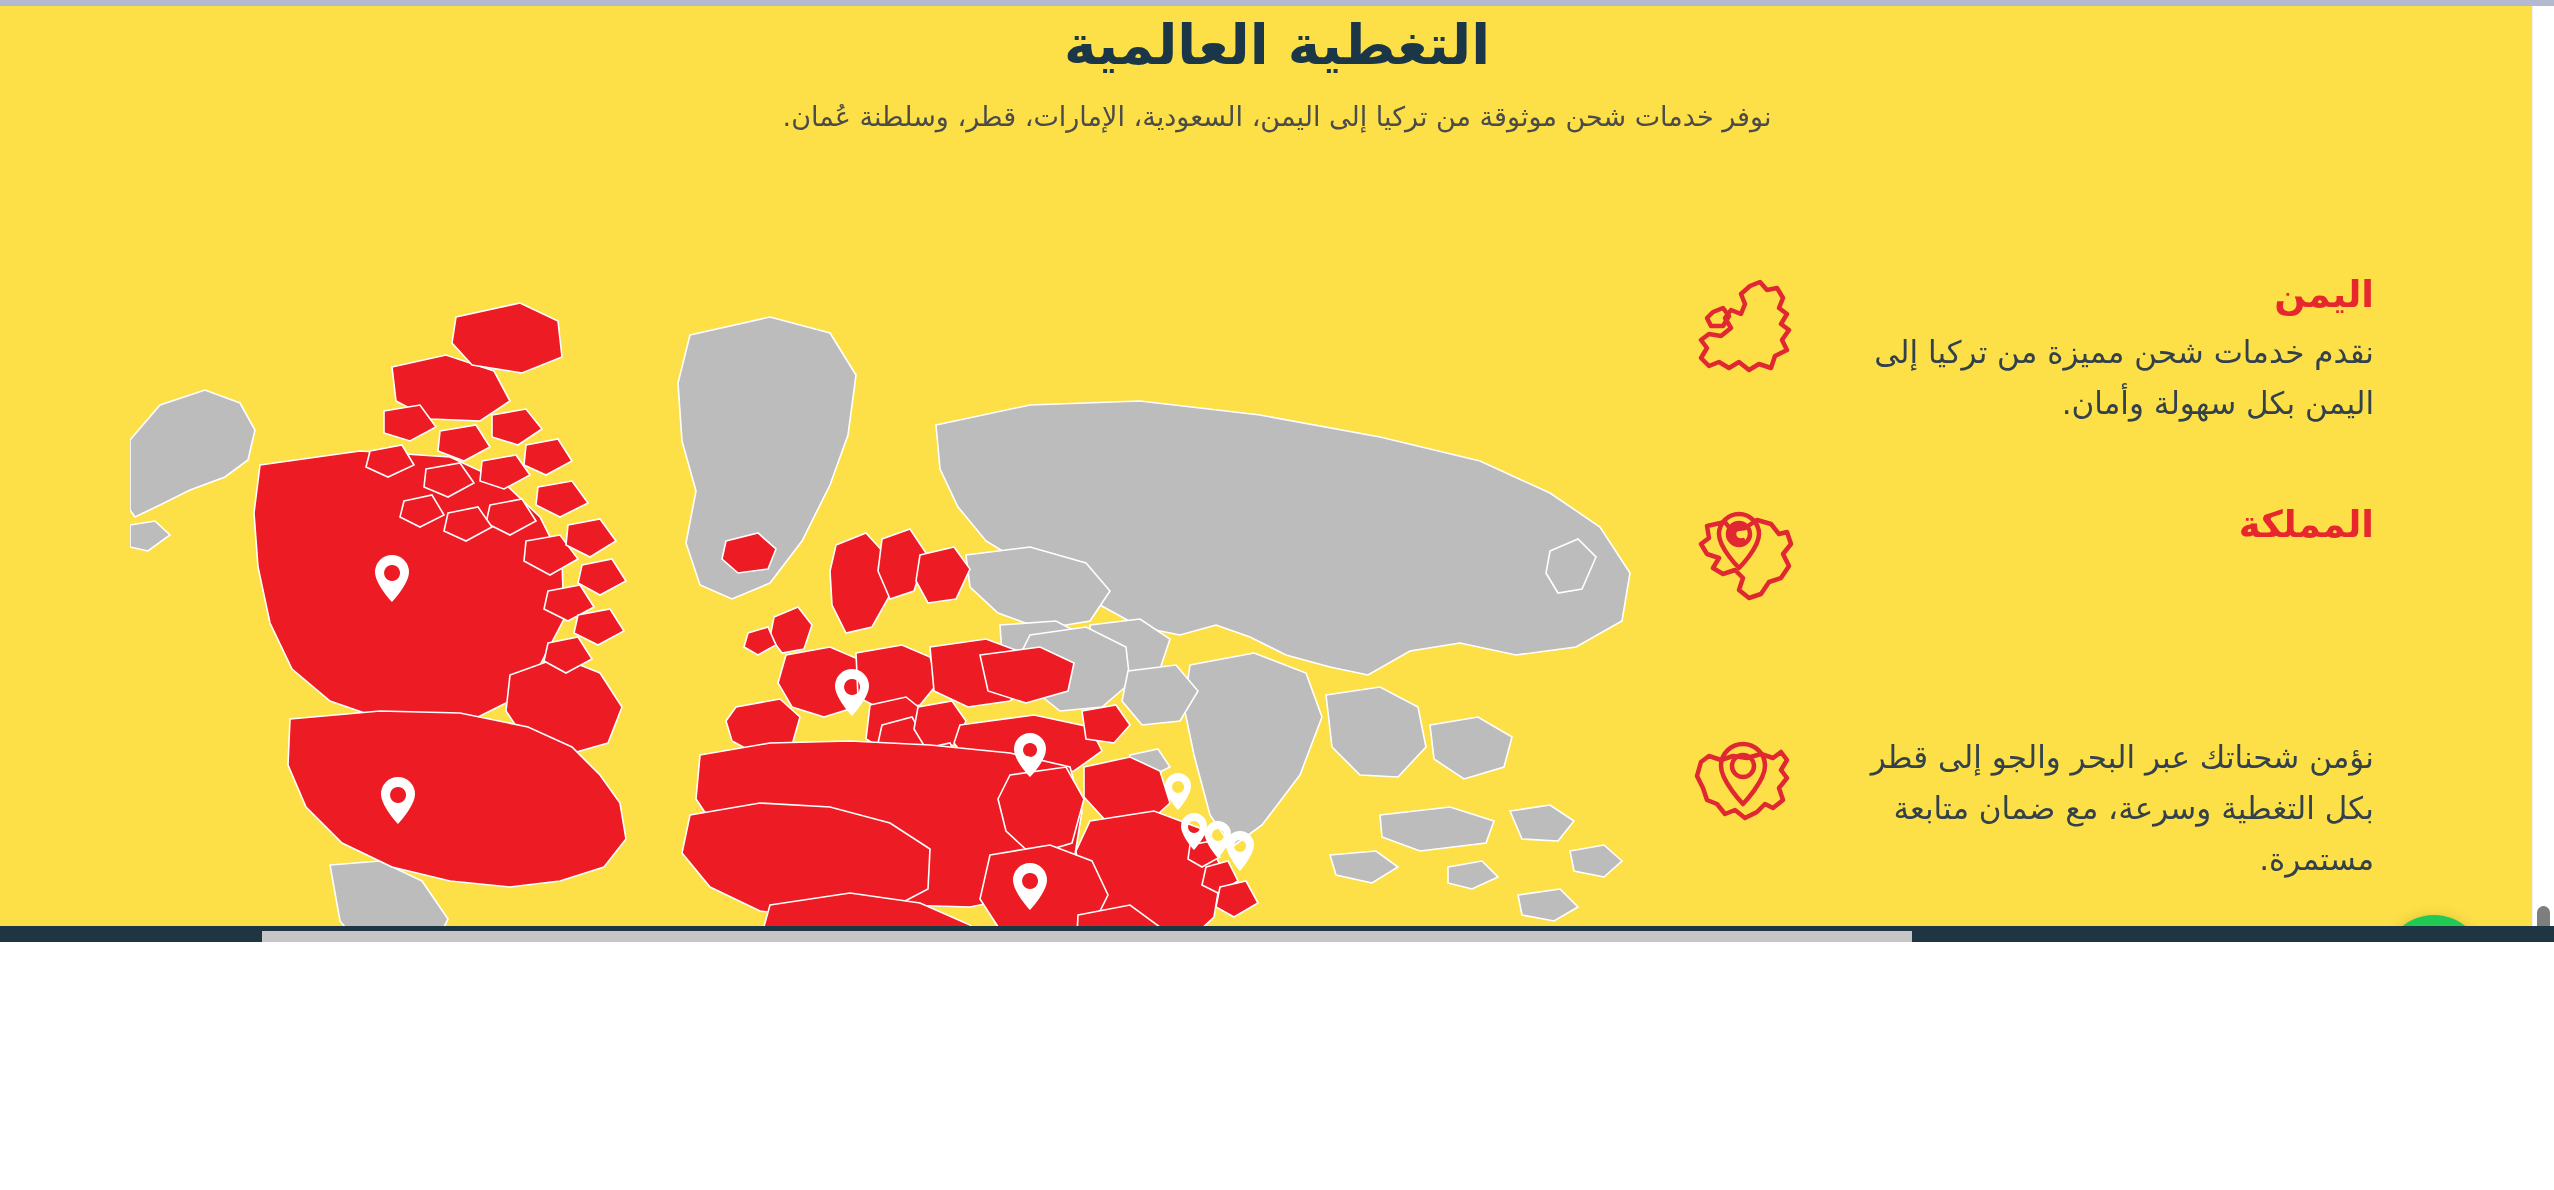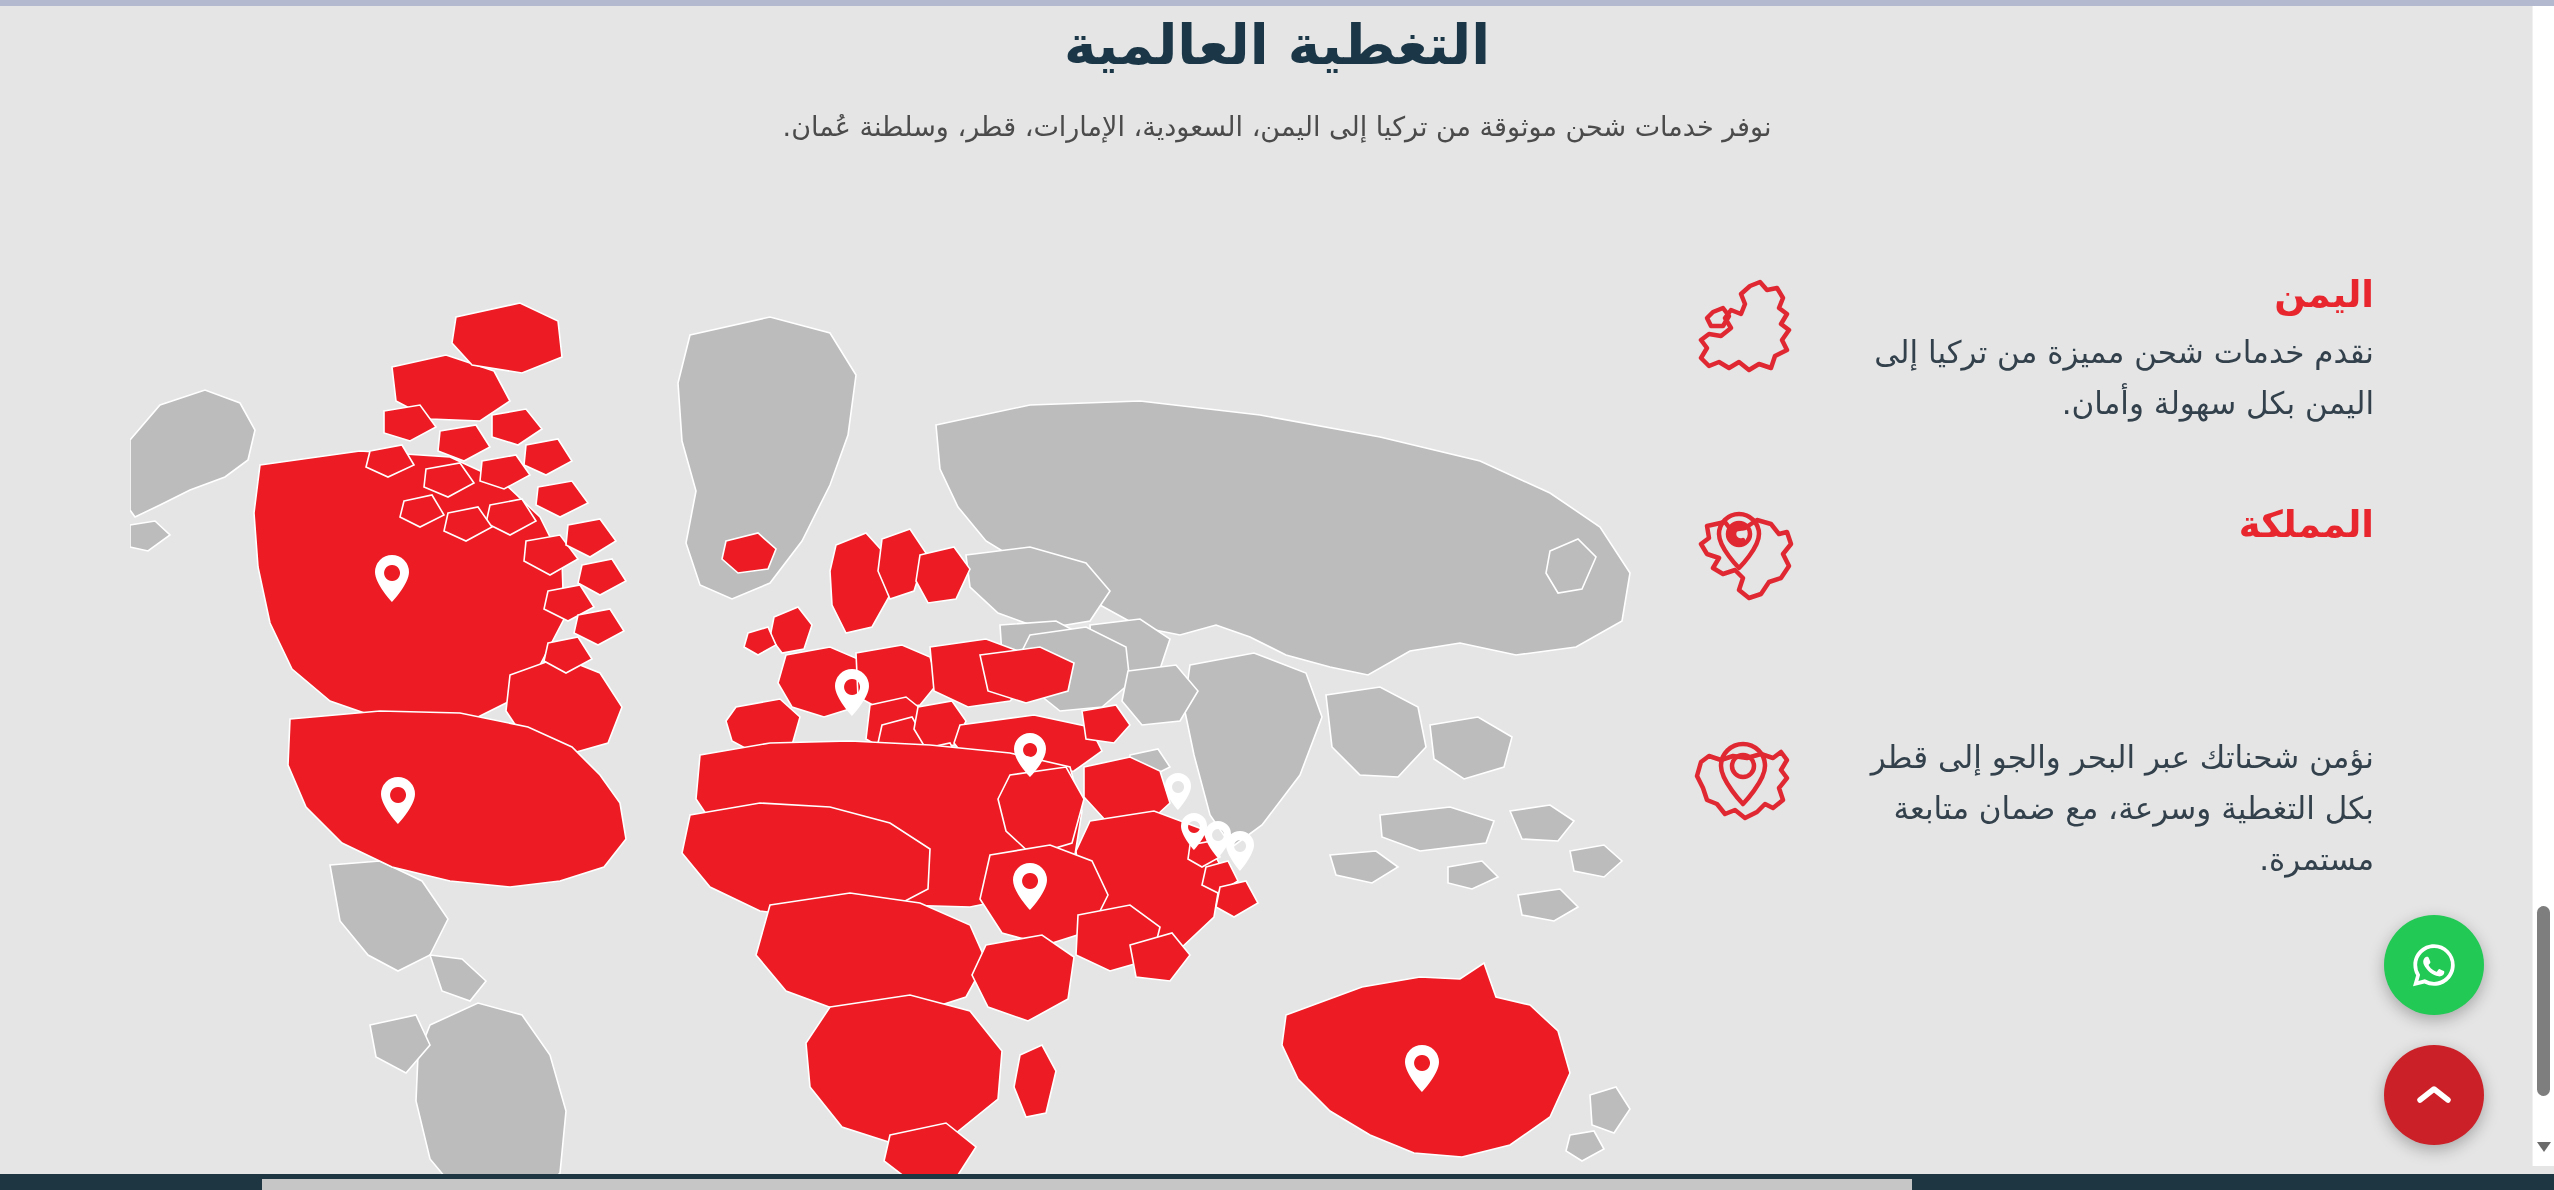--- a/index.html
+++ b/index.html
@@ -5,22 +5,22 @@
 <style>
   * { box-sizing: border-box; margin: 0; padding: 0; }
   html, body {
     width: 2554px; height: 1190px;
     overflow: hidden;
     background: #ffffff;
     font-family: "DejaVu Sans", "Liberation Sans", sans-serif;
   }
   #page {
     position: relative;
-    width: 2554px; height: 1190px;
-    background: #e5e5e5;
+    width: 2554px; height: 942px;
+    background: #fde047;
     overflow: hidden;
   }
 
   
   .top-strip {
     position: absolute; top: 0; left: 0;
     width: 2554px; height: 6px;
     background: #b3b9ce;
   }
 
@@ -32,21 +32,21 @@
   }
   .section-title {
     font-size: 55px;
     font-weight: 700;
     color: #1b3747;
     letter-spacing: 0px;
     line-height: 1.15;
     direction: rtl;
   }
   .section-subtitle {
-    margin-top: 30px;
+    margin-top: 20px;
     font-size: 27px;
     font-weight: 400;
     color: #4b4b4b;
     direction: rtl;
     line-height: 1.5;
   }
 
   
   .map-wrap {
     position: absolute;

